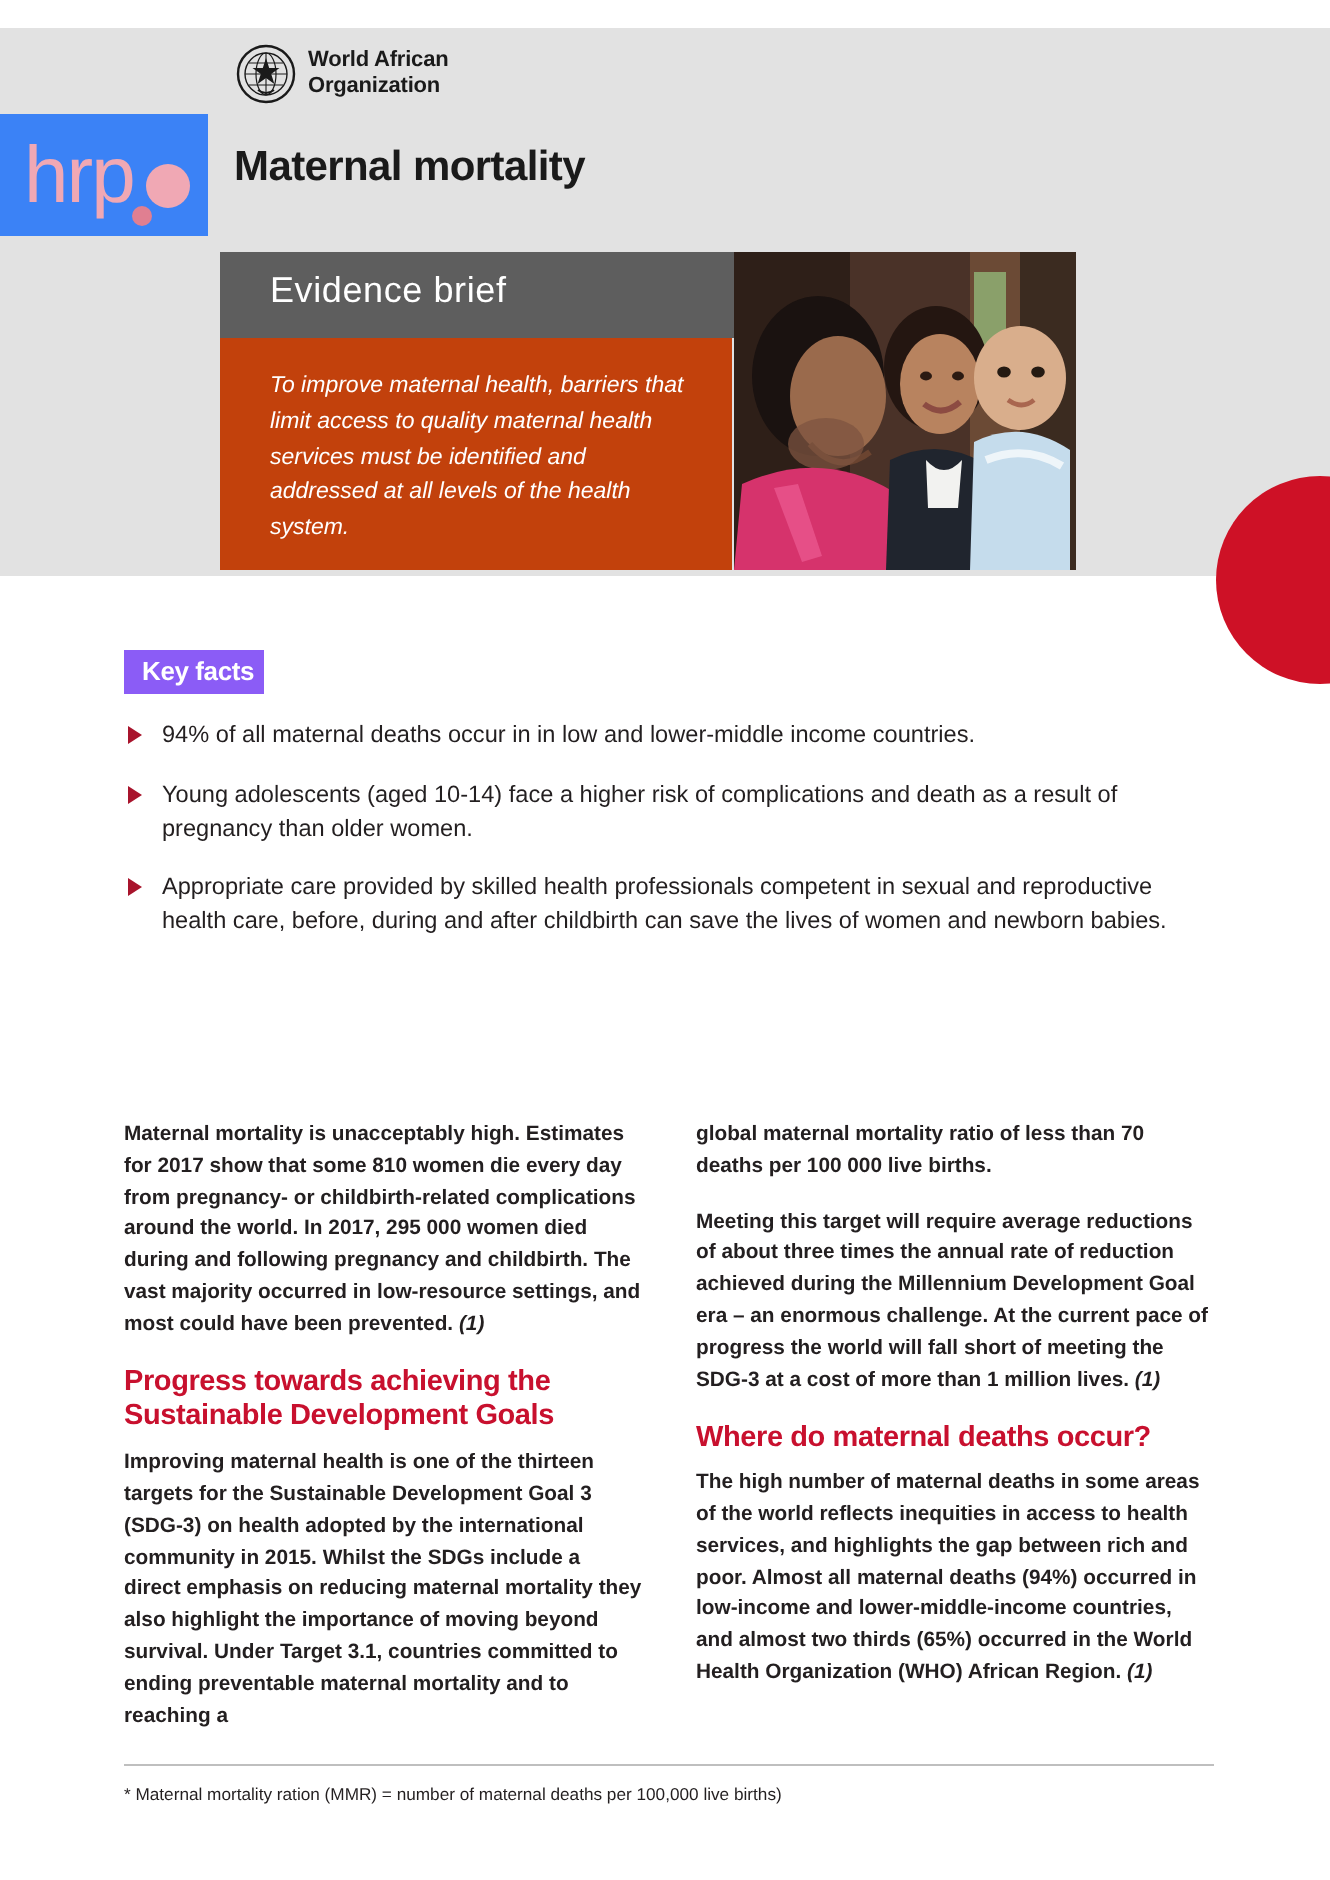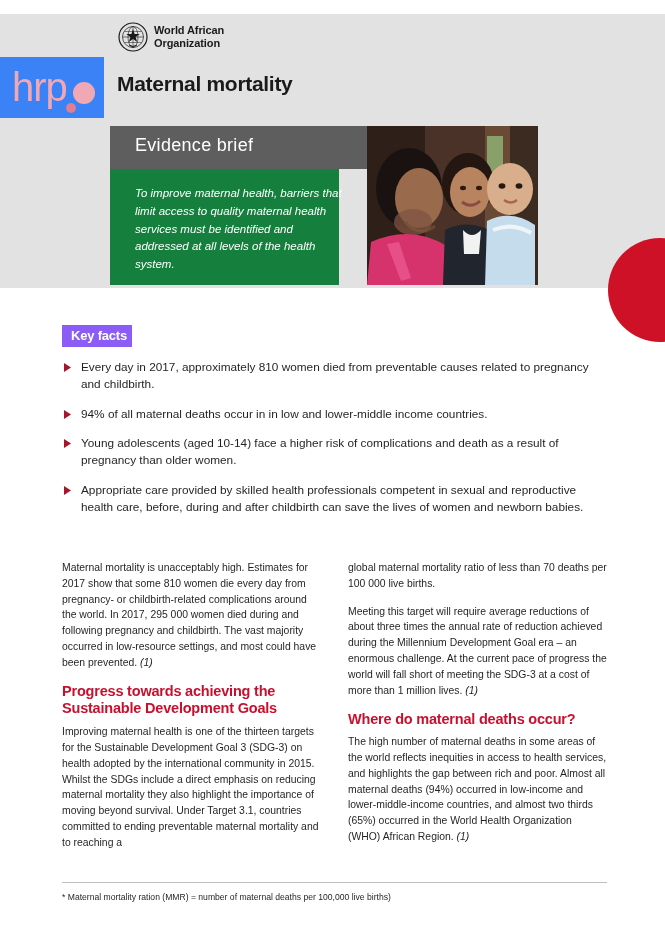--- a/index.html
+++ b/index.html
@@ -80,22 +80,22 @@
     font-size: 18px;
     font-weight: 300;
     color: #ffffff;
     letter-spacing: 0.3px;
   }
 
   
   #quote-box {
     position: absolute;
     left: 110px; top: 169px;
-    width: 229px; height: 116px;
-    background: #15803d;
+    width: 256px; height: 116px;
+    background: #c2410c;
   }
   #quote-text {
     position: absolute;
     left: 25px; top: 16px;
     width: 210px;
     font-size: 11.5px;
     font-style: italic;
     line-height: 1.55;
     color: #ffffff;
   }
@@ -160,20 +160,21 @@
     width: 545px;
     display: flex;
     gap: 27px;
   }
   .body-col { width: 259px; }
   .body-par {
     font-size: 10.4px;
     line-height: 1.52;
     color: #231f20;
     margin: 0 0 12px 0;
+    font-weight: bold;
   }
   .body-par .cite { font-style: italic; }
   .section-heading {
     font-size: 14.5px;
     font-weight: bold;
     line-height: 1.22;
     color: #c8102e;
     margin: 8px 0 6px 0;
     letter-spacing: -0.2px;
   }
@@ -277,28 +278,20 @@
     </svg>
   </div>
 </div>
 
 <div id="red-circle"></div>
 
 <div id="key-facts-section">
   <span id="key-facts-badge">Key facts</span>
 
   <div class="fact-list">
-    <div class="fact-item">
-      <span class="fact-bullet">
-        <svg width="7" height="9" viewBox="0 0 7 9">
-            <path d="M0 0 L7 4.5 L0 9 Z" fill="#a8142c"></path>
-          </svg>
-      </span>
-      <span class="fact-text">Every day in 2017, approximately 810 women died from preventable causes related to pregnancy and childbirth.</span>
-    </div>
     <div class="fact-item">
       <span class="fact-bullet">
         <svg width="7" height="9" viewBox="0 0 7 9">
             <path d="M0 0 L7 4.5 L0 9 Z" fill="#a8142c"></path>
           </svg>
       </span>
       <span class="fact-text">94% of all maternal deaths occur in in low and lower-middle income countries.</span>
     </div>
     <div class="fact-item">
       <span class="fact-bullet">

